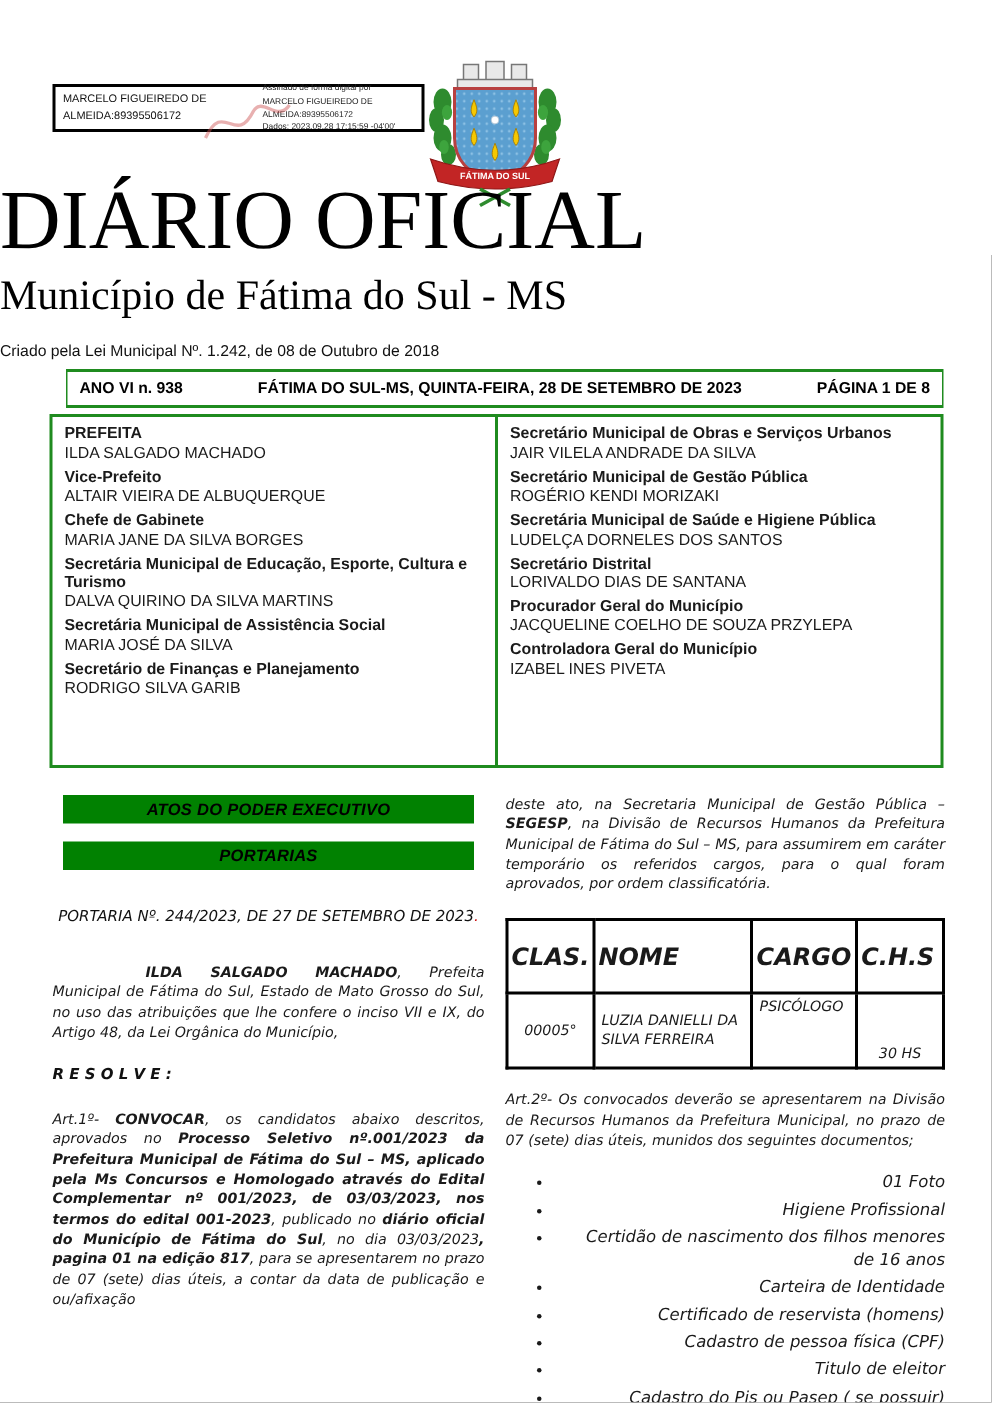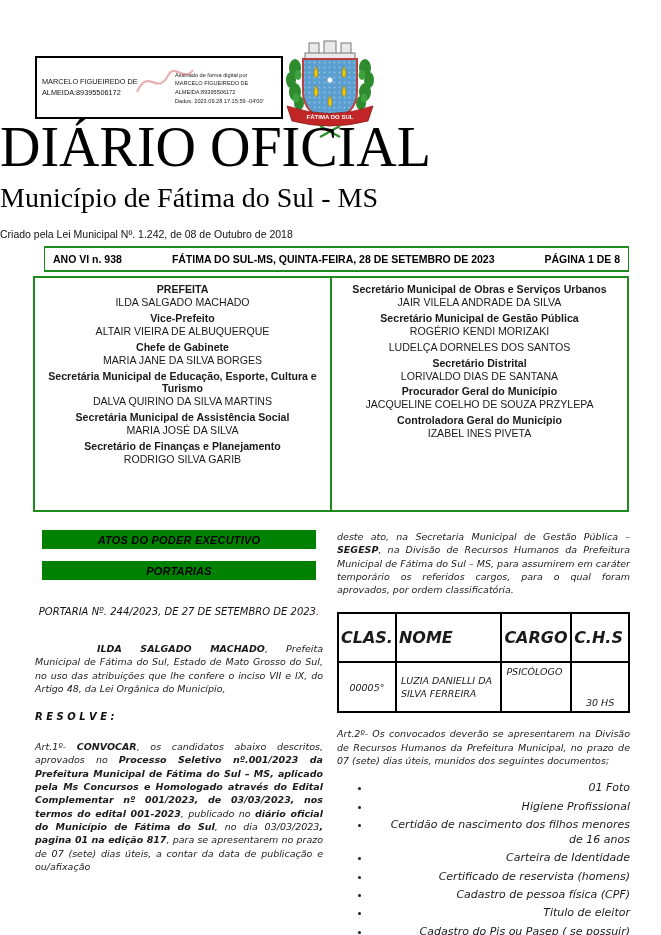--- a/index.html
+++ b/index.html
@@ -4,21 +4,21 @@
 <style>
   * { margin:0; padding:0; box-sizing:border-box; }
   html,body { background:#888; }
   .page {
     position:relative; width:661px; height:935px; margin:0 auto;
     background:#ffffff; overflow:hidden; color:#1a1a1a;
     font-family:"Liberation Sans", sans-serif;
   }
   
   .sigbox {
-    position:absolute; left:35px; top:56px; width:248px; height:63px;
+    position:absolute; left:35px; top:56px; width:248px; height:32px;
     border:2px solid #000; display:flex; align-items:center; background:#fff;gap:20px;
   }
   .signame {
     width:108px; padding:2px 1px 2px 5px; font-size:7.3px; line-height:1.45;
     font-weight:500; letter-spacing:0; color:#111;
   }
   .sigflourish { position:absolute; left:98px; top:4px; pointer-events:none; }
   .sigdetails {
     flex:1; padding:3px 2px 2px 10px; font-size:5.6px; line-height:1.55; color:#222;
   }
@@ -44,21 +44,21 @@
     padding:0 8px; color:#000;
   }
   .infobar .mid { flex:1; text-align:center; }
   
   .officials {
     position:absolute; left:33px; right:32px; top:276px; height:236px;
     border:2px solid #1f8b1f; display:flex; overflow:hidden;
   }
   .ocol { flex:1; padding:5px 8px 4px 8px; list-style:none; }
   .ocol.first { border-right:2px solid #1f8b1f; }
-  .ocol li { margin-bottom:3px;text-align:center; }
+  .ocol li { margin-bottom:3px; }
   .ocol .role { font-weight:bold; font-size:10.6px; line-height:1.22; }
   .ocol .name { font-size:10.6px; line-height:1.22; }
   
   .content {
     position:absolute; left:35px; right:31px; top:524px; bottom:0;
     display:flex; gap:14px;
     font-family:"DejaVu Sans", sans-serif;
     font-style:italic;
   }
   .colL { width:288px; }
@@ -209,20 +209,21 @@
     <ul class="ocol">
       <li>
         <div class="role">Secretário Municipal de Obras e Serviços Urbanos</div>
         <div class="name">JAIR VILELA ANDRADE DA SILVA</div>
       </li>
       <li>
         <div class="role">Secretário Municipal de Gestão Pública</div>
         <div class="name">ROGÉRIO KENDI MORIZAKI</div>
       </li>
       <li>
+        <div class="role">Secretária Municipal de Saúde e Higiene Pública</div>
         <div class="name">LUDELÇA DORNELES DOS SANTOS</div>
       </li>
       <li>
         <div class="role">Secretário Distrital</div>
         <div class="name">LORIVALDO DIAS DE SANTANA</div>
       </li>
       <li>
         <div class="role">Procurador Geral do Município</div>
         <div class="name">JACQUELINE COELHO DE SOUZA PRZYLEPA</div>
       </li>

